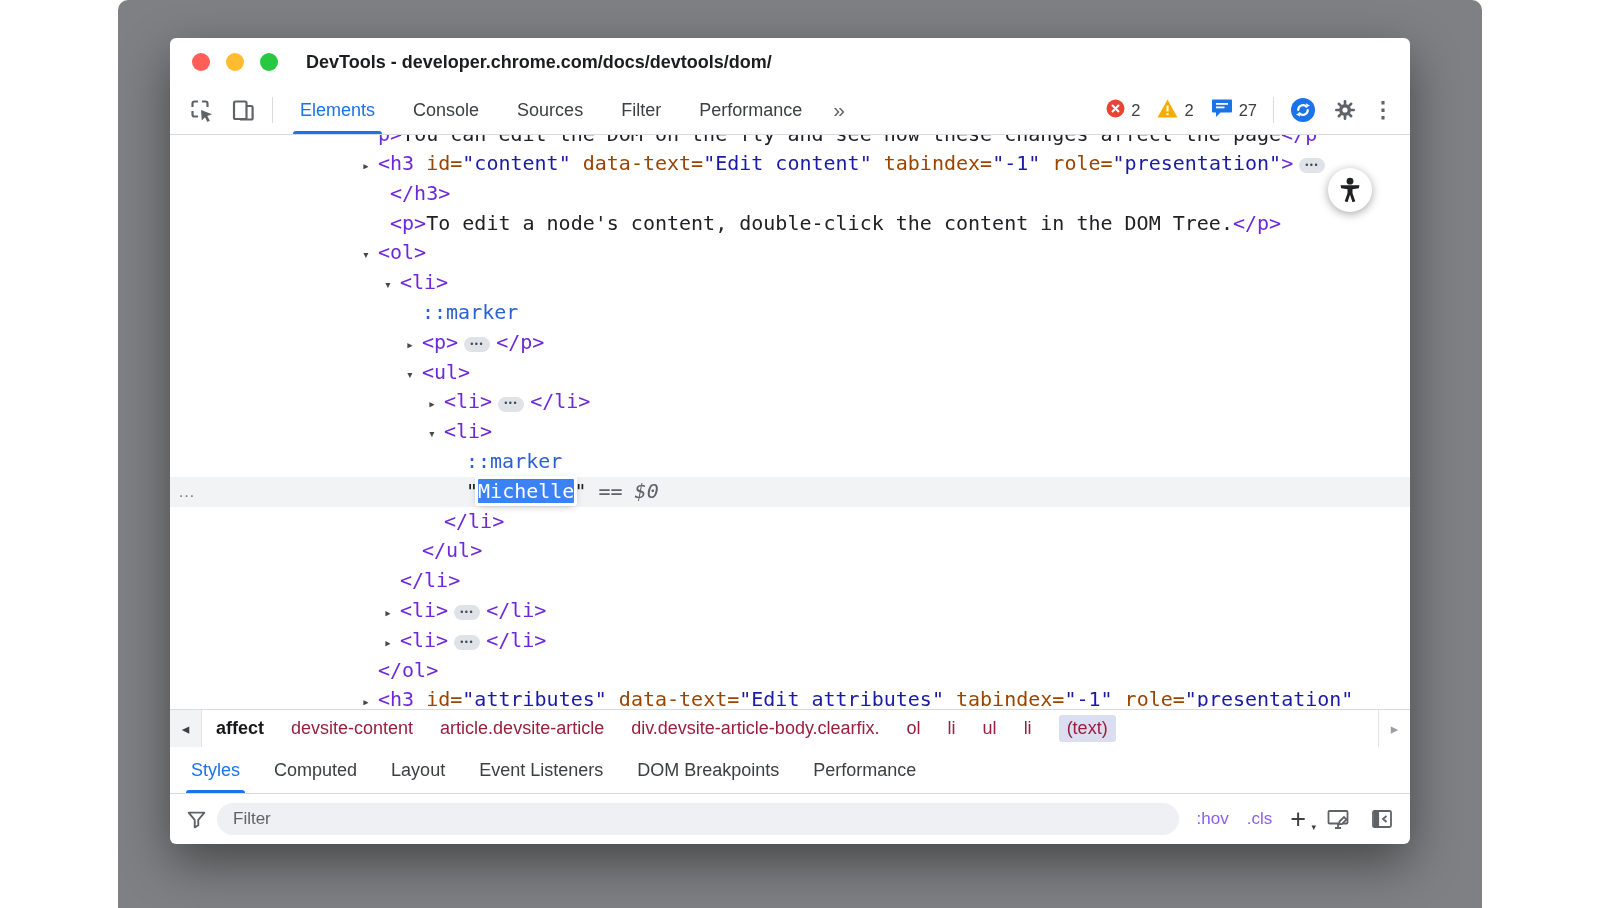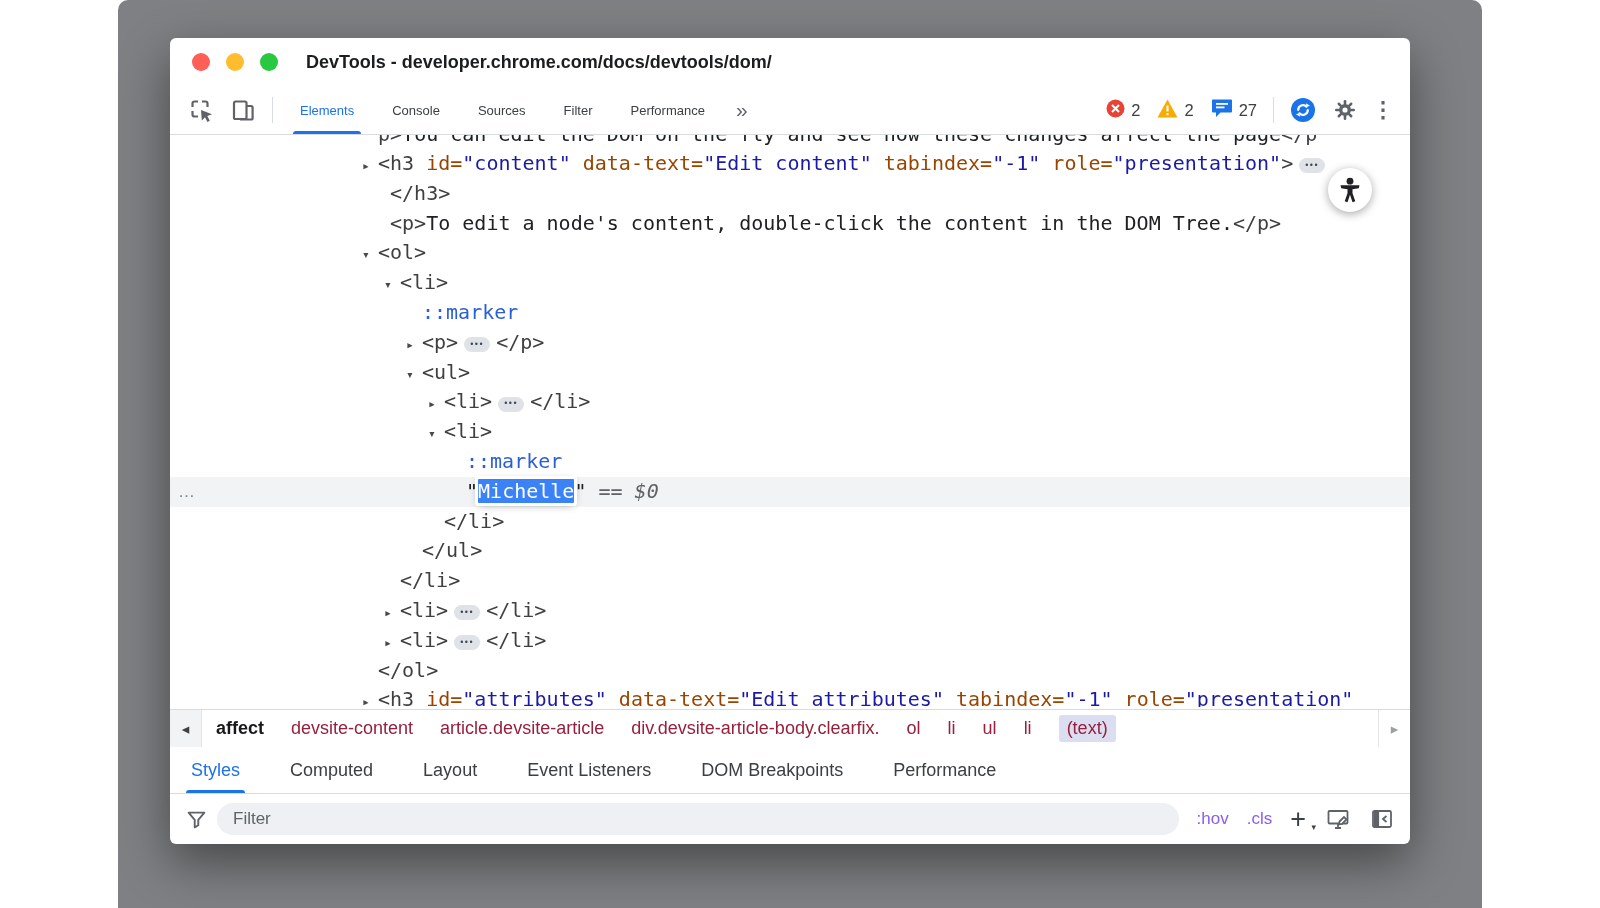--- a/index.html
+++ b/index.html
@@ -14,35 +14,35 @@
   .tl { width:18px; height:18px; border-radius:50%; margin-right:16px; display:inline-block; border:none; cursor:pointer; }
   .tl.red{background:#ff5f57}.tl.yellow{background:#febc2e}.tl.green{background:#28c840}
   .title { font-size:18px; font-weight:700; color:#1b1d1f; margin-left:12px; }
 
   
   .toolbar { height:49px; flex:none; display:flex; align-items:stretch; border-bottom:1px solid #d8dbdf; padding:0 10px; }
   button { background:none; border:none; cursor:pointer; font-family:inherit; }
   .tb-icon { width:42px; display:flex; align-items:center; justify-content:center; }
   .vsep { width:1px; background:#d8dbdf; margin:11px 8px; flex:none; }
   .tabs { display:flex; align-items:stretch; }
-  .tab { position:relative; display:flex; align-items:center; padding:0 19px; font-size:13px; color:#3c4043; cursor:pointer;text-align:right; }
+  .tab { position:relative; display:flex; align-items:center; padding:0 19px; font-size:18px; color:#3c4043; cursor:pointer;text-align:right; }
   .tab.active { color:#1a73e8; }
   .tab.active::after { content:""; position:absolute; left:12px; right:12px; bottom:0; height:3px; background:#1a73e8; border-radius:3px 3px 0 0; }
   .chevrons { font-size:21px; color:#5f6368; padding:0 12px; display:flex; align-items:center; }
   .spacer { flex:1; }
   .badge { display:flex; align-items:center; gap:6px; margin-left:17px; cursor:pointer; }
   .badge .count { font-size:16.5px; color:#3c4043; }
   .kebab { font-size:22px; color:#5f6368; font-weight:700; width:34px; }
 
   
   .dom-tree { flex:1; overflow:hidden; position:relative; font-family:"DejaVu Sans Mono",monospace; font-size:20px; color:#202124; }
   .tree-row { height:29.8px; line-height:29.8px; position:relative; white-space:pre; }
   .row-inner { display:block; white-space:pre; }
   .gutter { display:inline-block; width:16px; font-size:13px; color:#46484b; }
-  .seg-tag{color:#404040} .seg-attr{color:#994500} .seg-val{color:#1a1aa6}
+  .seg-tag{color:#6d28d9} .seg-attr{color:#994500} .seg-val{color:#1a1aa6}
   .seg-text{color:#202124} .seg-pseudo{color:#2b5fd4} .seg-quote{color:#202124}
   .seg-sel{background:#3b82f6;color:#fff;border-radius:1px;box-shadow:0 0 0 3px #ffffff, 0 2px 8px rgba(0,0,0,.35);}
   .seg-eq{color:#5f6368} .seg-var{color:#5f6368;font-style:italic}
   .seg-pill{display:inline-flex;align-items:center;justify-content:center;height:15px;min-width:26px;padding:0 4px;margin:0 6px;
             background:#dfe3e8;color:#3f4a55;border-radius:8px;font-size:9px;letter-spacing:1.5px;vertical-align:2px;
             font-family:"Liberation Sans",sans-serif;cursor:pointer;}
   .tree-row.selected{background:#f1f3f4;}
   .gutter-dots{position:absolute;left:8px;top:0;color:#7d8287;font-size:17px;letter-spacing:1px;font-family:"Liberation Sans",sans-serif;}
   .clip-top{height:14px;overflow:hidden;}
   .clip-top .row-inner{margin-top:-15px;}
@@ -57,21 +57,21 @@
   .crumb-btn{width:32px;flex:none;display:flex;align-items:center;justify-content:center;background:#f1f3f4;
              border-right:1px solid #e2e4e8;color:#3c4043;font-size:15px;}
   .crumb-btn.right{background:#fff;border-right:none;border-left:1px solid #e2e4e8;color:#9aa0a6;}
   .crumb-items{display:flex;align-items:center;gap:27px;padding:0 4px 0 14px;overflow:hidden;flex:1;}
   .crumb{font-size:18px;white-space:nowrap;cursor:pointer;}
   .crumb-plain{color:#17181a;font-weight:600;}
   .crumb-node{color:#96203e;}
   .crumb-selected{color:#96203e;background:#dadef0;border-radius:3px;padding:3px 8px;}
 
   
-  .styles-tabs{height:47px;flex:none;display:flex;align-items:stretch;border-bottom:1px solid #d8dbdf;padding-left:4px;gap:16px;}
+  .styles-tabs{height:47px;flex:none;display:flex;align-items:stretch;border-bottom:1px solid #d8dbdf;padding-left:4px;}
   .stab{position:relative;display:flex;align-items:center;padding:0 17px;font-size:18px;color:#3c4043;cursor:pointer;}
   .stab.active{color:#1a73e8;}
   .stab.active::after{content:"";position:absolute;left:12px;right:12px;bottom:0;height:3px;background:#1a73e8;border-radius:3px 3px 0 0;}
 
   
   .filter-bar{height:50px;flex:none;display:flex;align-items:center;padding:0 16px;}
   .funnel-wrap{display:flex;align-items:center;margin-right:10px;}
   .filter-input{flex:1;height:32px;border:none;outline:none;background:#eef0f3;border-radius:16px;padding:0 16px;
                 font-size:17px;color:#202124;font-family:"Liberation Sans",sans-serif;}
   .filter-input::placeholder{color:#5f6368;}

